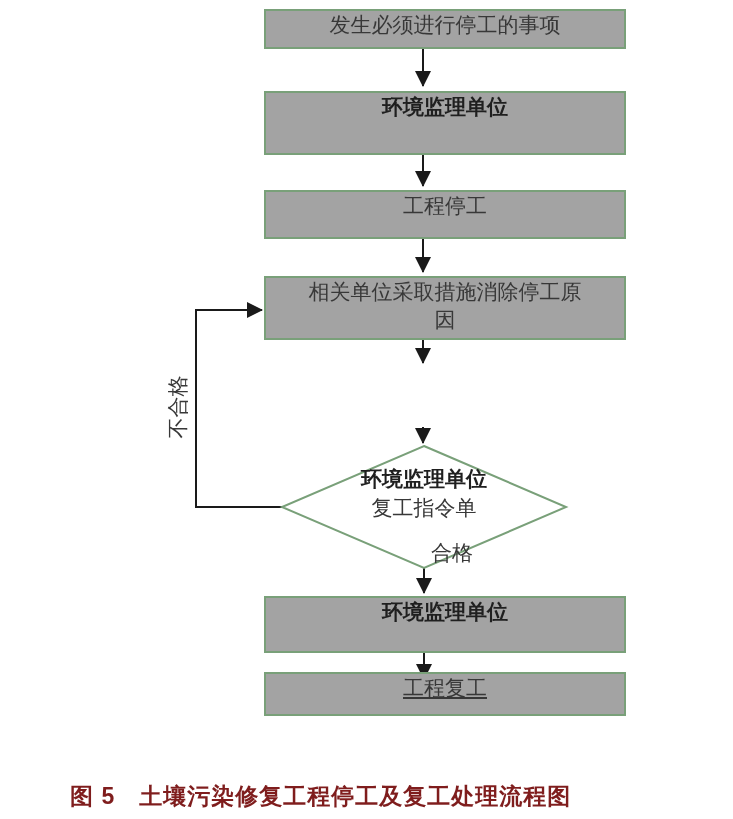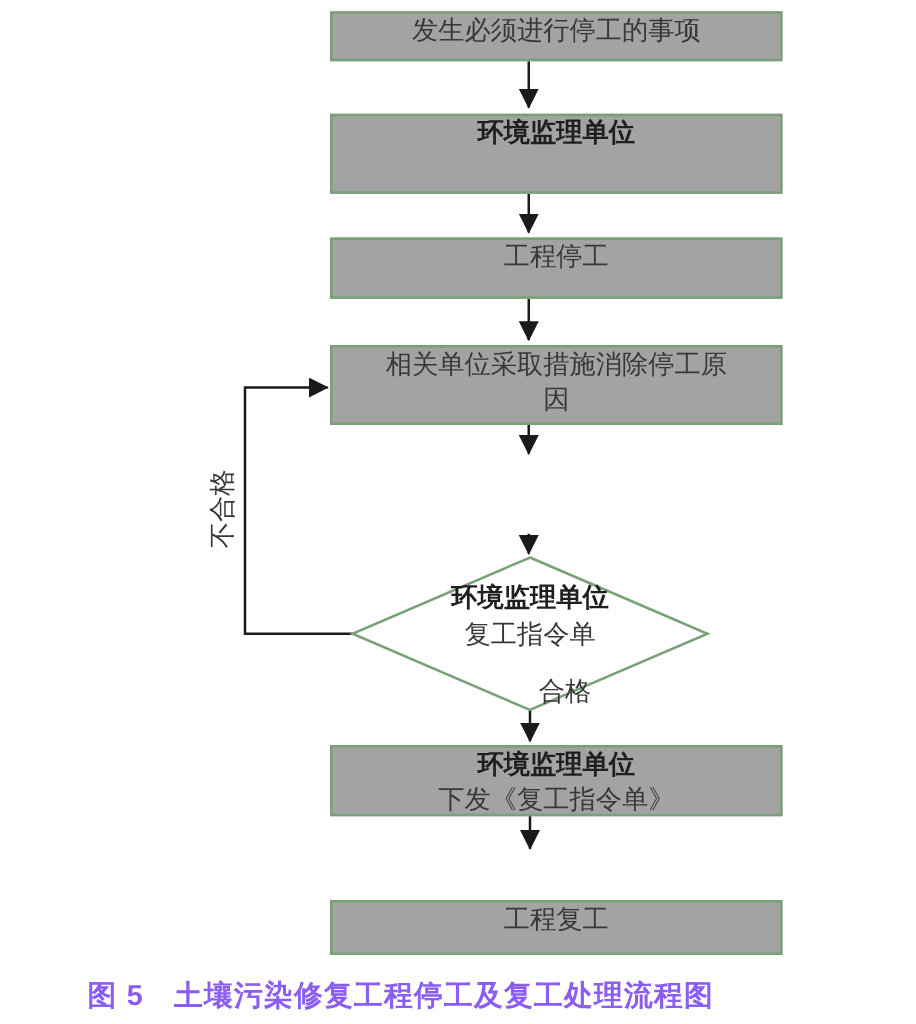--- a/index.html
+++ b/index.html
@@ -23,21 +23,21 @@
   }
   .diamond-text .b{font-weight:bold;color:#1f1f1f;}
   .edge-label{position:absolute;font-size:21px;color:#383838;white-space:nowrap;}
   #fail-label{
     left:136px;top:395px;width:80px;height:24px;text-align:center;
     transform:rotate(-90deg);transform-origin:center;
   }
   #pass-label{left:431px;top:539px;}
   #caption{
     position:absolute;left:70px;top:781px;width:620px;
-    font-size:23px;font-weight:bold;color:#8b5cf6;letter-spacing:1px;white-space:nowrap;
+    font-size:23px;font-weight:bold;color:#7f1d1d;letter-spacing:1px;white-space:nowrap;
   }
   #resolve-text{width:282px;}
 </style>
 </head>
 <body>
 
 <div id="canvas">
 
   <svg class="layer" width="733" height="819" viewBox="0 0 733 819">
     <defs>
@@ -76,24 +76,23 @@
   </div>
 
 
   <div class="diamond-text">
     <div class="b">环境监理单位</div>
     <div>复工指令单</div>
   </div>
 
   <div class="node" style="top:596px;height:57px;">
     <div class="b">环境监理单位</div>
-    <div>下发《复工指令单》</div>
   </div>
 
-  <div class="node" style="top:720px;height:44px;">
+  <div class="node" style="top:672px;height:44px;text-decoration:underline;">
     <div>工程复工</div>
   </div>
 
   <div class="edge-label" id="pass-label">合格</div>
   <div class="edge-label" id="fail-label">不合格</div>
 
   <div id="caption">图 5　土壤污染修复工程停工及复工处理流程图</div>
 
 </div>
 

